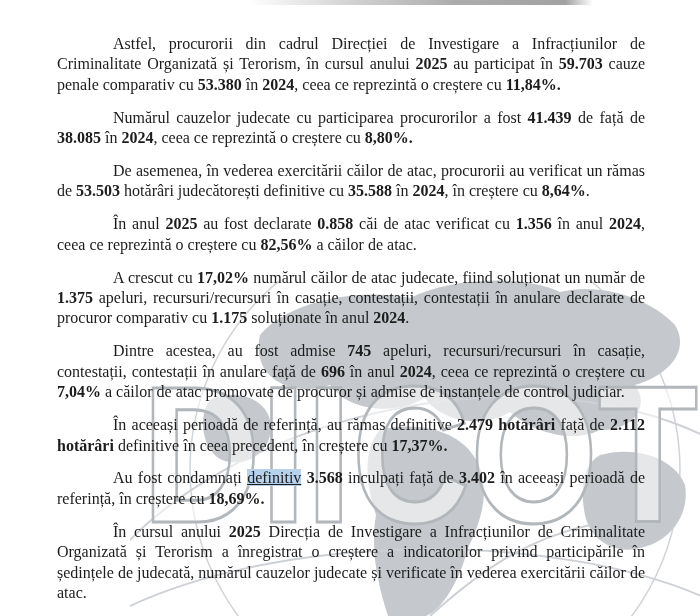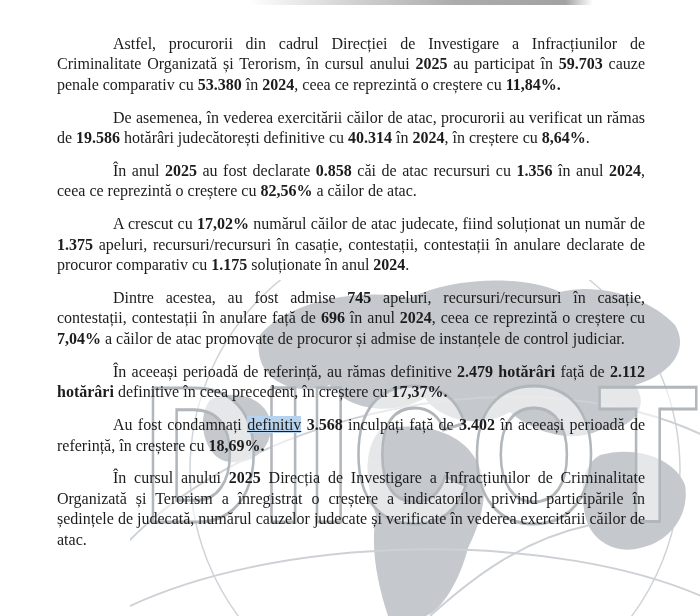--- a/index.html
+++ b/index.html
@@ -93,22 +93,23 @@
       <path class="wm-ring" d="M-30,295 C90,130 420,60 600,170"></path>
       <path class="wm-ring" d="M-20,336 C140,250 430,250 580,320"></path>
       <path class="wm-ring" d="M300,336 C340,300 390,260 460,245"></path>
 
       <text class="wm-text" x="290" y="242" font-size="195" text-anchor="middle" textLength="556" lengthAdjust="spacingAndGlyphs">DIICOT</text>
     </svg>
   </div>
 
   <div class="doc-body" id="doc-body">
       <p><span>Astfel, procurorii din cadrul Direcției de Investigare a Infracțiunilor de Criminalitate Organizată și Terorism, în cursul anului </span><span class="b">2025</span><span> au participat în </span><span class="b">59.703</span><span> cauze penale comparativ cu </span><span class="b">53.380</span><span> în </span><span class="b">2024</span><span>, ceea ce reprezintă o creștere cu </span><span class="b">11,84%.</span></p>
-      <p><span>De asemenea, în vederea exercitării căilor de atac, procurorii au verificat un rămas de </span><span class="b">19.586</span><span> hotărâri judecătorești definitive cu </span><span class="b">40.314</span><span> în </span><span class="b">2024</span><span>, în creștere cu </span><span class="b">8,64%</span><span>.</span></p>
-      <p><span>În anul </span><span class="b">2025</span><span> au fost declarate </span><span class="b">0.858</span><span> căi de atac recursuri cu </span><span class="b">1.356</span><span> în anul </span><span class="b">2024</span><span>, ceea ce reprezintă o creștere cu </span><span class="b">82,56%</span><span> a căilor de atac.</span></p>
+      <p><span>Numărul cauzelor judecate cu participarea procurorilor a fost </span><span class="b">41.439</span><span> de față de </span><span class="b">38.085</span><span> în </span><span class="b">2024</span><span>, ceea ce reprezintă o creștere cu </span><span class="b">8,80%.</span></p>
+      <p><span>De asemenea, în vederea exercitării căilor de atac, procurorii au verificat un rămas de </span><span class="b">53.503</span><span> hotărâri judecătorești definitive cu </span><span class="b">35.588</span><span> în </span><span class="b">2024</span><span>, în creștere cu </span><span class="b">8,64%</span><span>.</span></p>
+      <p><span>În anul </span><span class="b">2025</span><span> au fost declarate </span><span class="b">0.858</span><span> căi de atac verificat cu </span><span class="b">1.356</span><span> în anul </span><span class="b">2024</span><span>, ceea ce reprezintă o creștere cu </span><span class="b">82,56%</span><span> a căilor de atac.</span></p>
       <p><span>A crescut cu </span><span class="b">17,02%</span><span> numărul căilor de atac judecate, fiind soluționat un număr de </span><span class="b">1.375</span><span> apeluri, recursuri/recursuri în casație, contestații, contestații în anulare declarate de procuror comparativ cu </span><span class="b">1.175</span><span> soluționate în anul </span><span class="b">2024</span><span>.</span></p>
       <p><span>Dintre acestea, au fost admise </span><span class="b">745</span><span> apeluri, recursuri/recursuri în casație, contestații, contestații în anulare față de </span><span class="b">696</span><span> în anul </span><span class="b">2024</span><span>, ceea ce reprezintă o creștere cu </span><span class="b">7,04%</span><span> a căilor de atac promovate de procuror și admise de instanțele de control judiciar.</span></p>
       <p><span>În aceeași perioadă de referință, au rămas definitive </span><span class="b">2.479 hotărâri</span><span> față de </span><span class="b">2.112 hotărâri</span><span> definitive în ceea precedent, în creștere cu </span><span class="b">17,37%.</span></p>
       <p><span>Au fost condamnați </span><span class="hl">definitiv</span><span> </span><span class="b">3.568</span><span> inculpați față de </span><span class="b">3.402</span><span> în aceeași perioadă de referință, în creștere cu </span><span class="b">18,69%.</span></p>
       <p><span>În cursul anului </span><span class="b">2025</span><span> Direcția de Investigare a Infracțiunilor de Criminalitate Organizată și Terorism a înregistrat o creștere a indicatorilor privind participările în ședințele de judecată, numărul cauzelor judecate și verificate în vederea exercitării căilor de atac.</span></p>
     </div>
 
 </div>
 
 </body></html>

